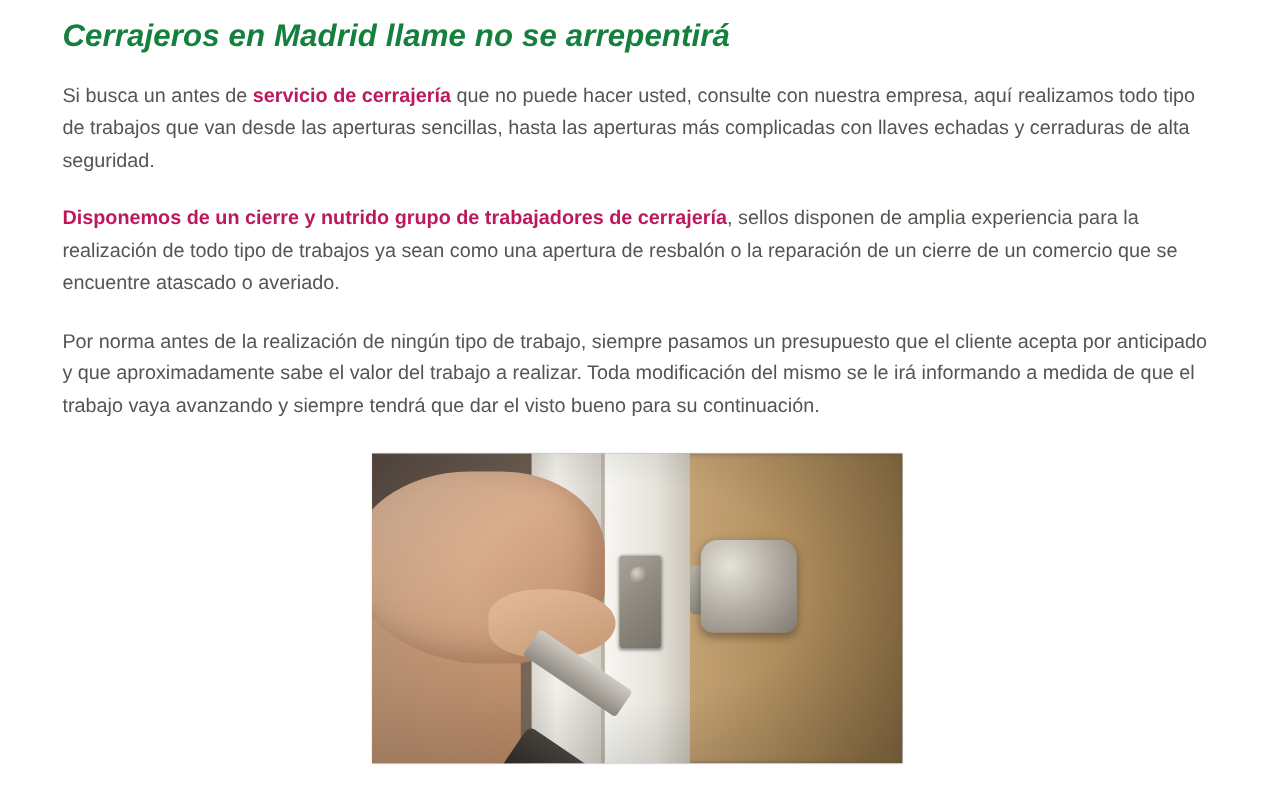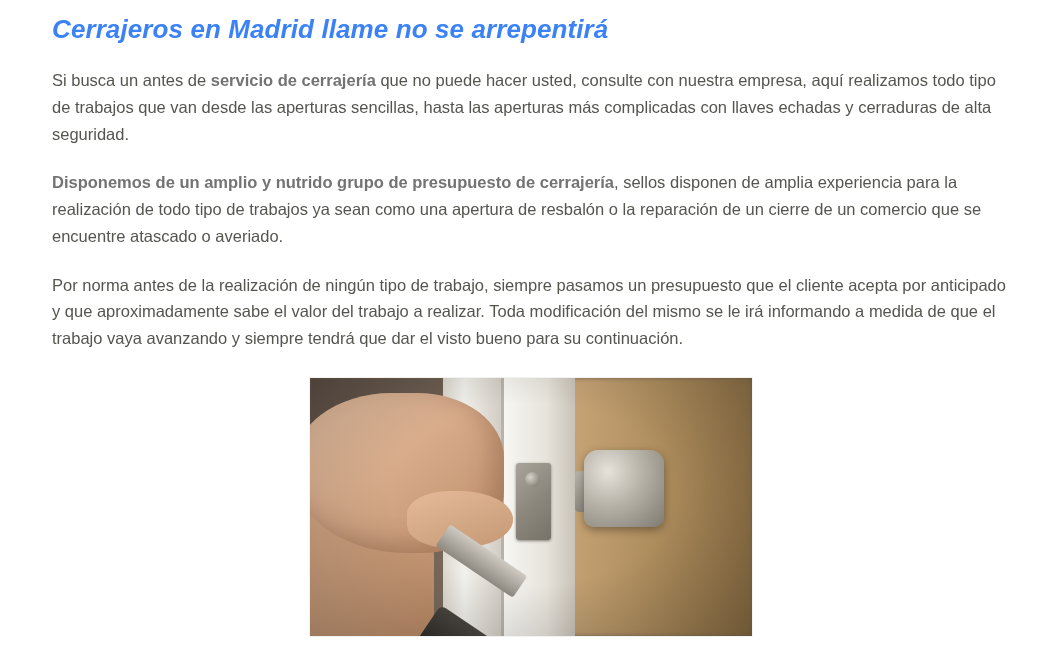--- a/index.html
+++ b/index.html
@@ -20,34 +20,34 @@
     height: 656px;
     background: #ffffff;
   }
   .content {
     padding: 14px 48px 0 52px;
   }
   .article-title {
     font-size: 26px;
     font-style: italic;
     font-weight: bold;
-    color: #3b82f6;
+    color: #15803d;
     letter-spacing: 0.1px;
     margin: 0 0 22px 0;
     line-height: 1.2;
   }
   .para {
     font-size: 16.5px;
     line-height: 1.62;
     color: #555550;
     margin: 0 0 22px 0;
     max-width: 960px;
   }
   .para strong {
-    color: #737373;
+    color: #be185d;
     font-weight: bold;
   }
   .figure-wrap {
     margin-top: 26px;
     display: flex;
     justify-content: center;
   }
   .photo {
     position: relative;
     width: 442px;
@@ -206,21 +206,21 @@
 <div class="page">
   <div class="content">
 
     <h1 class="article-title">Cerrajeros en Madrid llame no se arrepentirá</h1>
 
     <p class="para">
       <span>Si busca un antes de </span><strong>servicio de cerrajería</strong><span> que no puede hacer usted, consulte con nuestra empresa, aquí realizamos todo tipo de trabajos que van desde las aperturas sencillas, hasta las aperturas más complicadas con llaves echadas y cerraduras de alta seguridad.</span>
     </p>
 
     <p class="para">
-      <strong>Disponemos de un amplio y nutrido grupo de presupuesto de cerrajería</strong><span>, sellos disponen de amplia experiencia para la realización de todo tipo de trabajos ya sean como una apertura de resbalón o la reparación de un cierre de un comercio que se encuentre atascado o averiado.</span>
+      <strong>Disponemos de un cierre y nutrido grupo de trabajadores de cerrajería</strong><span>, sellos disponen de amplia experiencia para la realización de todo tipo de trabajos ya sean como una apertura de resbalón o la reparación de un cierre de un comercio que se encuentre atascado o averiado.</span>
     </p>
 
     <p class="para">
       <span>Por norma antes de la realización de ningún tipo de trabajo, siempre pasamos un presupuesto que el cliente acepta por anticipado y que aproximadamente sabe el valor del trabajo a realizar. Toda modificación del mismo se le irá informando a medida de que el trabajo vaya avanzando y siempre tendrá que dar el visto bueno para su continuación.</span>
     </p>
 
     <div class="figure-wrap">
       <div class="photo">
         <div class="bg-wood"></div>
         <div class="bg-left"></div>

